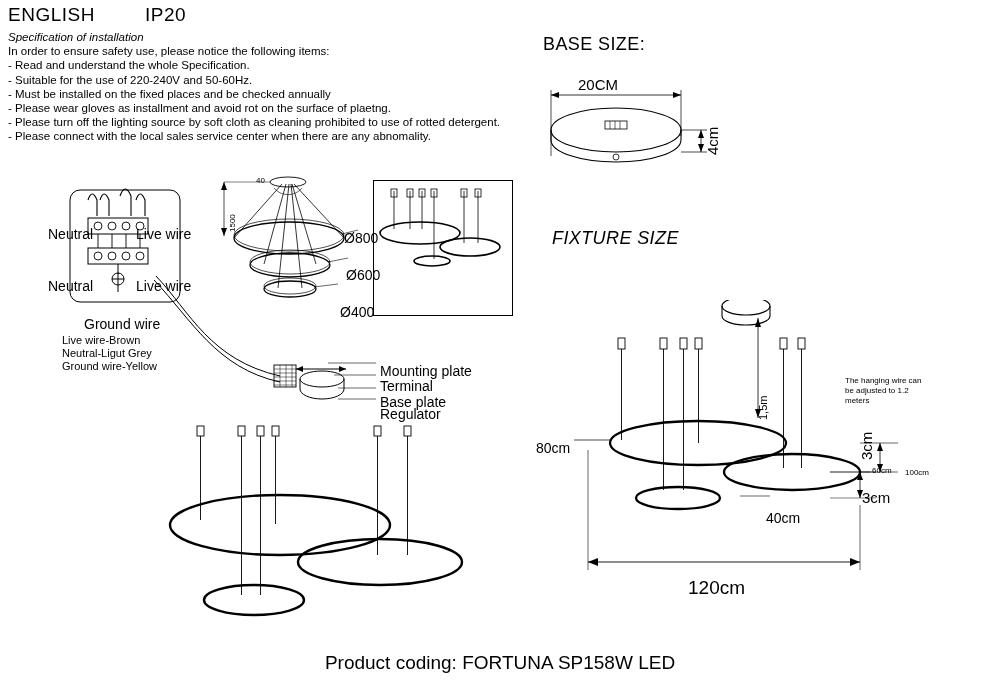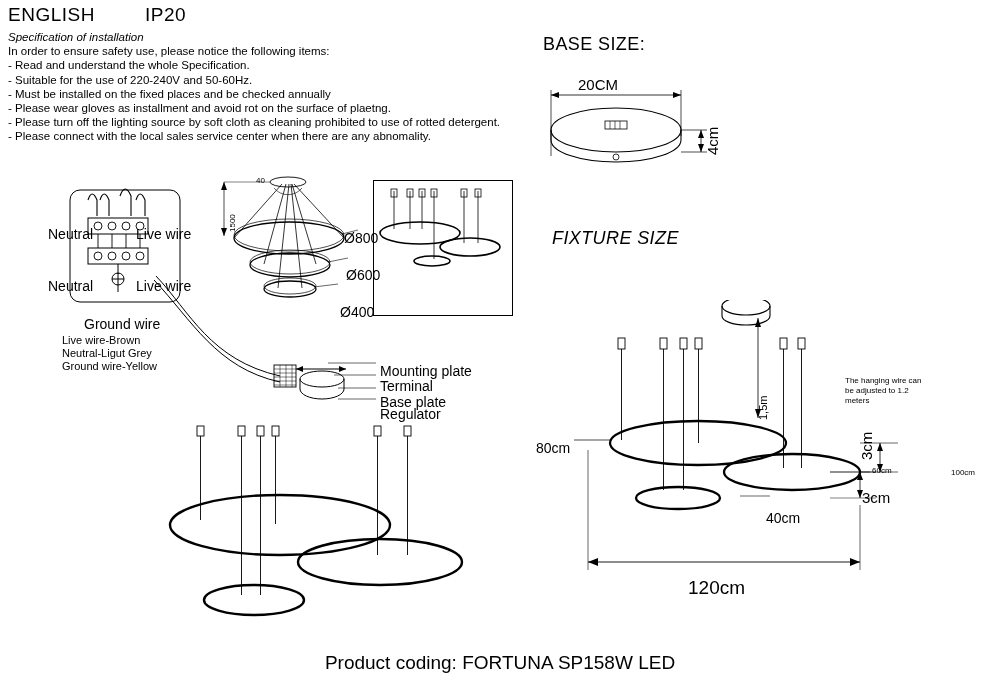--- a/index.html
+++ b/index.html
@@ -336,20 +336,20 @@
     <line class="ln" x1="330" y1="205" x2="330" y2="270" stroke-width="0.6"></line>
     <line class="ln" x1="58" y1="262" x2="330" y2="262" stroke-width="0.9"></line>
     <polygon points="58,262 68,258 68,266" fill="#000"></polygon>
     <polygon points="330,262 320,258 320,266" fill="#000"></polygon>
   </svg>
 </div>
 
 <div class="abs txt lbl-md vert" style="left:757px; top:420px;">1,5m</div>
 <div class="abs txt lbl" style="left:536px; top:435px;">80cm</div>
 <div class="abs txt lbl-sm" style="left:872px; top:466px;">60cm</div>
-<div class="abs txt lbl-sm" style="left:951px; top:468px;">100cm</div>
+<div class="abs txt lbl-sm" style="left:905px; top:468px;">100cm</div>
 <div class="abs txt lbl" style="left:766px; top:505px;">40cm</div>
 <div class="abs txt lbl-lg vert" style="left:858px; top:460px;">3cm</div>
 <div class="abs txt lbl-lg" style="left:862px; top:489px;">3cm</div>
 <div class="abs txt lbl-xl" style="left:688px; top:577px;">120cm</div>
 <div class="abs txt lbl-sm" style="left:838px; top:376px; width:86px; white-space:normal;margin-left:7px;">The hanging wire can be adjusted to 1.2 meters</div>
 
 <div class="abs txt" id="product-coding">Product coding: FORTUNA SP158W LED</div>
 
 </body></html>

